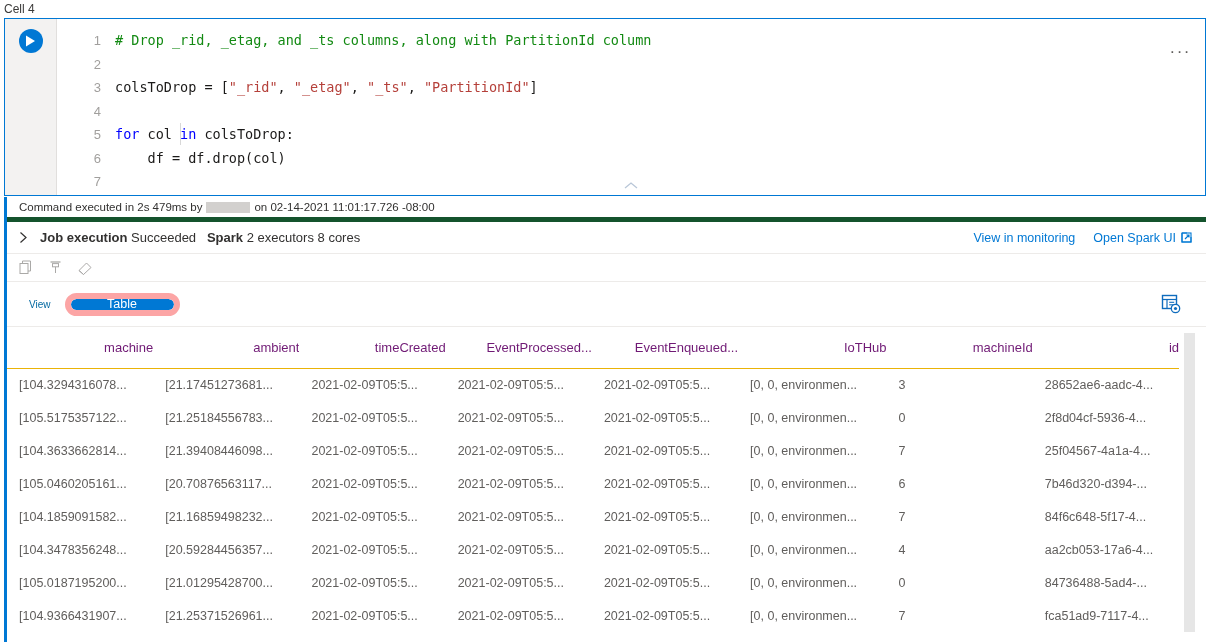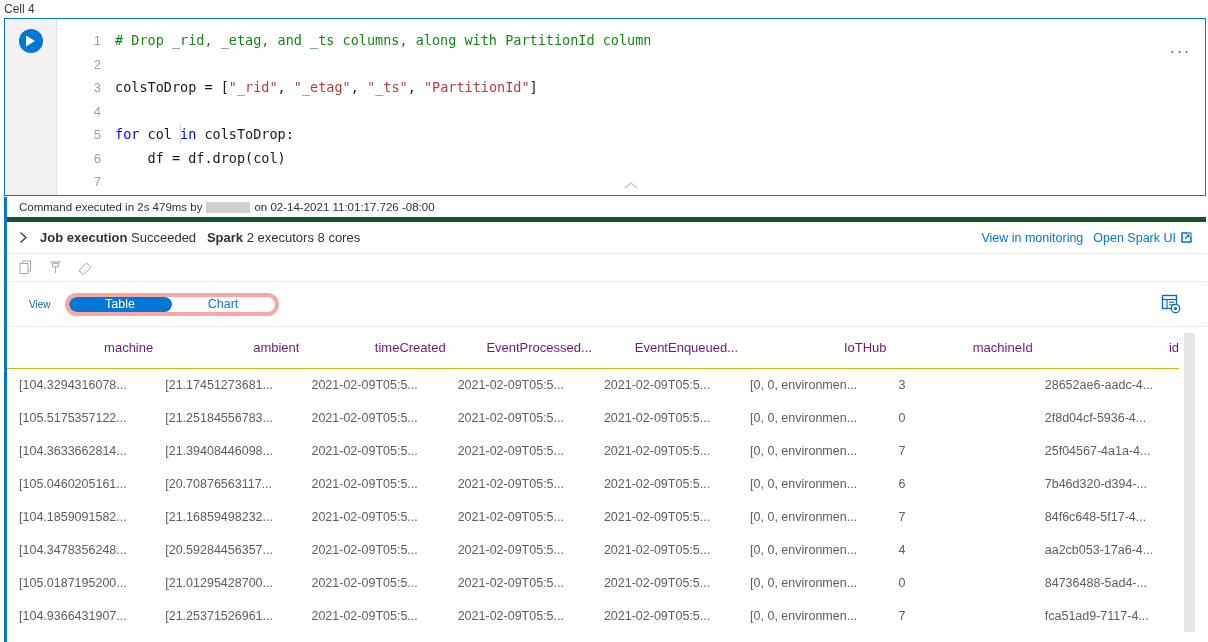--- a/index.html
+++ b/index.html
@@ -91,39 +91,39 @@
     height: 32px; display: flex; align-items: center;
     padding-left: 12px; padding-right: 14px;
     border-bottom: 1px solid #edebe9;
     font-size: 13px; color: #323130; text-align: right;
   }
   .job-chev { margin-right: 12px; color:#323130; display:flex; align-items:center; cursor:pointer;}
   .b { font-weight: bold; }
   .job-spacer { flex: 1; }
   .link {
     color: #0078d4; font-size: 12.5px; cursor: pointer; text-decoration: none;
-    margin-left: 10px; display:inline-flex; align-items:center; gap:5px;
+    margin-left: 18px; display:inline-flex; align-items:center; gap:5px;
   }
   .tool-row {
     height: 28px; display: flex; align-items: center; gap: 14px;
     padding-left: 12px;
     border-bottom: 1px solid #edebe9;
   }
   .tool-ico { cursor: pointer; display:flex; align-items:center; opacity:.72;}
 
   
   .view-row {
     height: 44px; display: flex; align-items: center;
     padding-left: 22px; padding-right: 24px;
   }
   .view-label { font-size: 10px; color: #0369a1; margin-right: 14px; }
   .pill {
     display: flex; align-items: center;
-    border: 4px solid #fca5a5; border-radius: 14px; height: 23px;
-    overflow: hidden; background: #fff;
+    border: 6px solid #fca5a5; border-radius: 14px; height: 23px;
+    overflow: hidden; background: #fff; flex-direction: column;
   }
   .pill-seg {
     width: 103px; height: 100%; display:flex; align-items:center; justify-content:center;
     font-size: 12.5px; cursor: pointer; border-radius: 14px;
   }
   .pill-seg.active { background: #0078d4; color: #fff; }
   .pill-seg.inactive { color: #0078d4; background: transparent; }
   .view-spacer { flex: 1; }
   .table-settings-ico { cursor: pointer; display:flex; }
 

